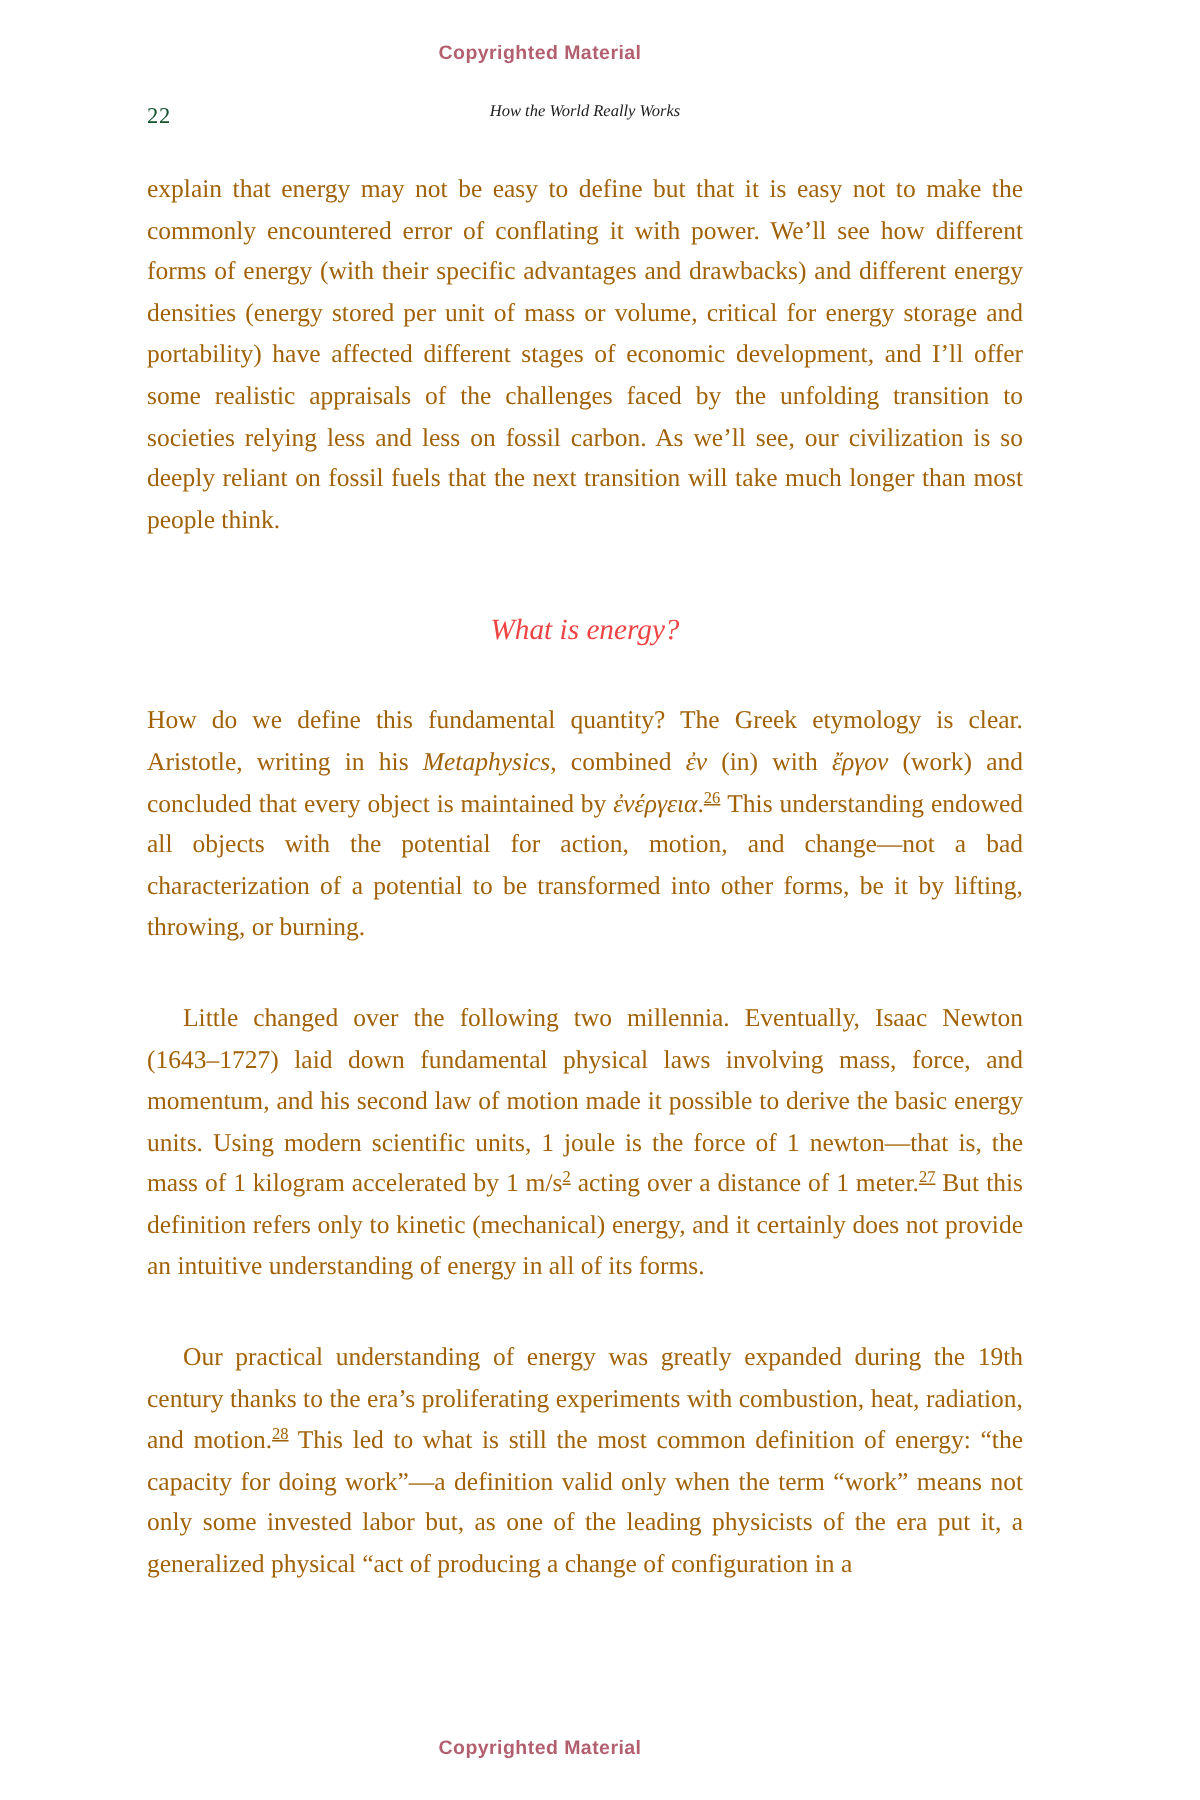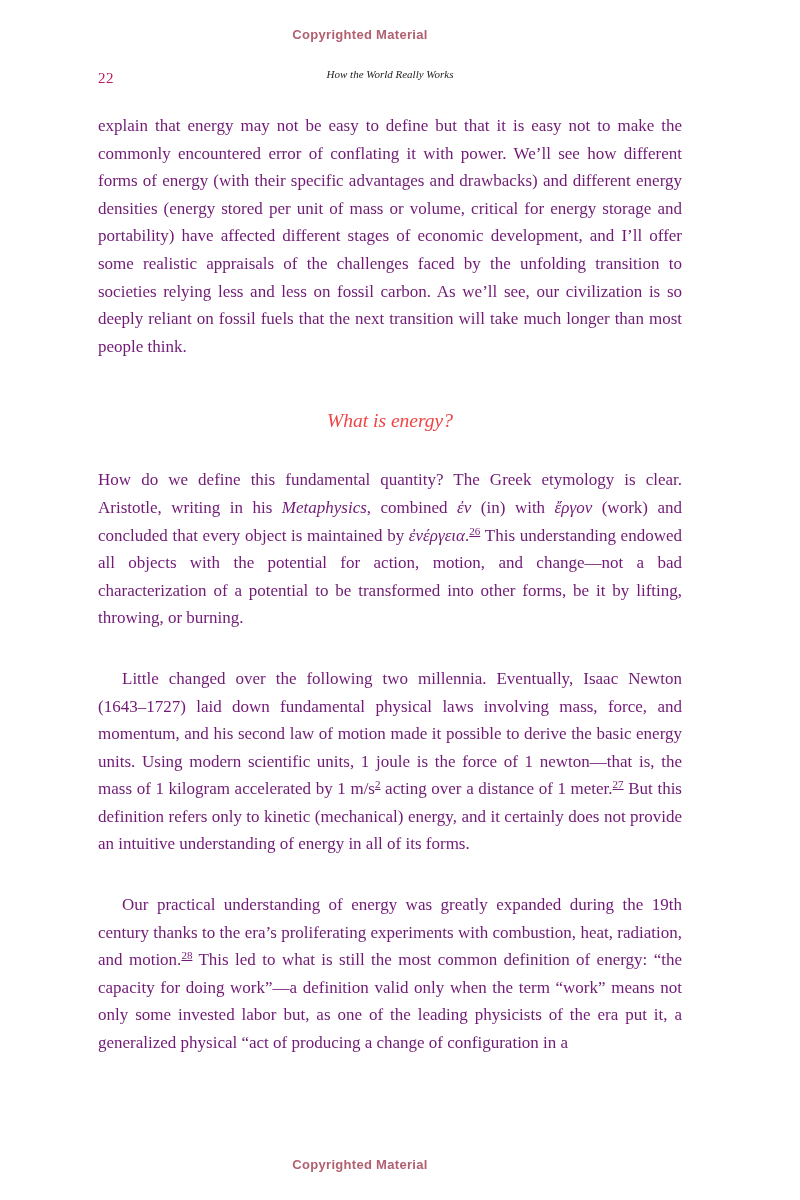--- a/index.html
+++ b/index.html
@@ -36,21 +36,21 @@
     left: 98px;
     width: 584px;
     height: 24px;
   }
   .pagenum {
     position: absolute;
     left: 0;
     top: 2px;
     font-size: 15px;
     letter-spacing: 0.5px;
-    color: #be185d;
+    color: #14532d;
     font-family: Liberation Serif, serif;
   }
   .runtitle {
     display: block;
     text-align: center;
     font-style: italic;
     font-size: 11px;
     color: #1d1d1d;
   }
 
@@ -58,21 +58,21 @@
     position: absolute;
     top: 112px;
     left: 98px;
     width: 584px;
   }
   .para {
     margin: 0;
     font-size: 17px;
     line-height: 27.6px;
     text-align: justify;
-    color: #701a75;
+    color: #a16207;
   }
   .para.indent {
     text-indent: 24px;
     margin-top: 33px;
   }
   .para i {
     font-style: italic;
   }
   .para sup {
     font-size: 11px;

